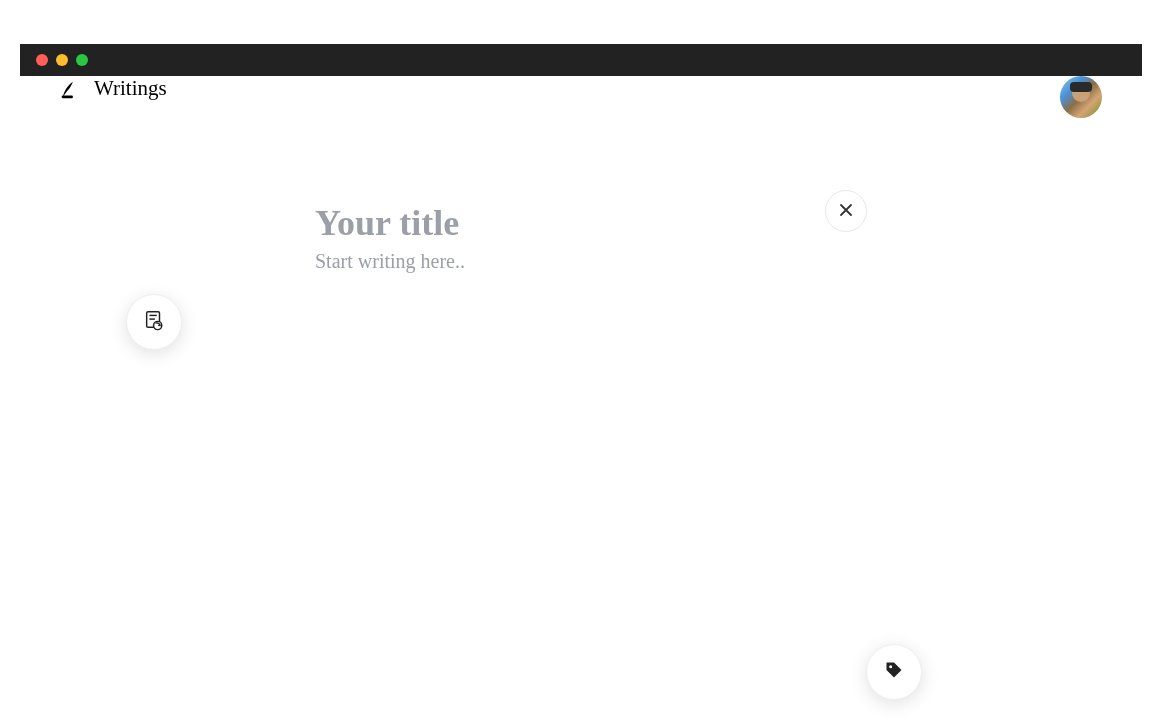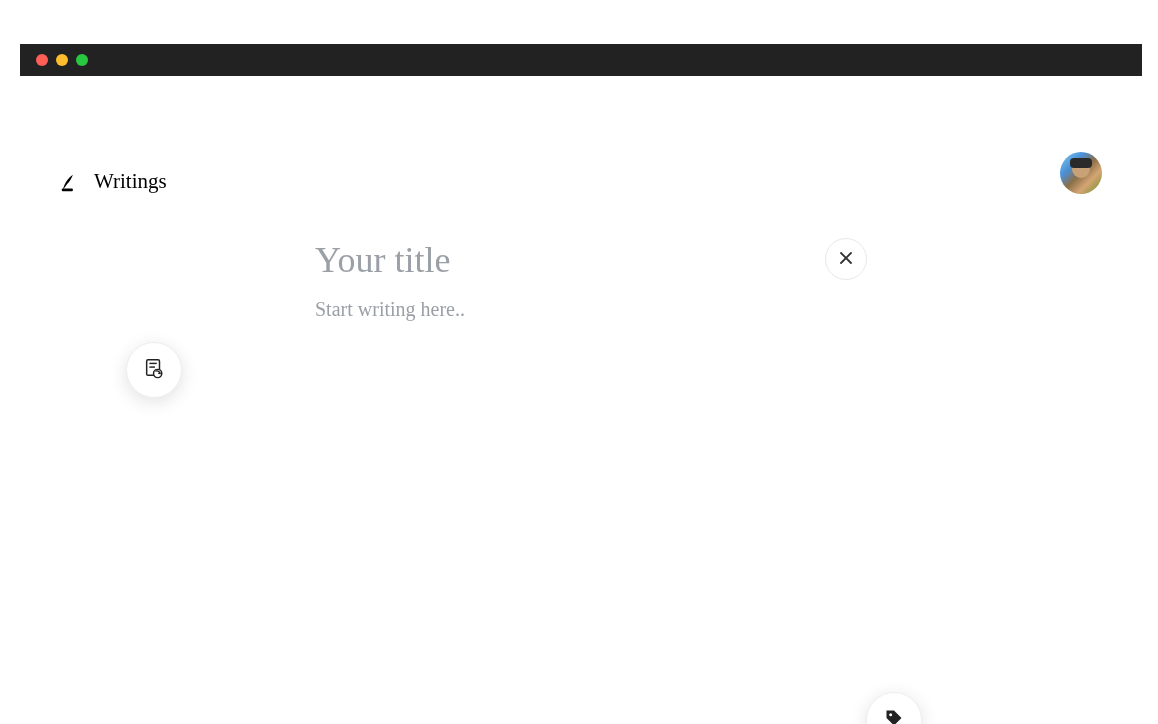--- a/index.html
+++ b/index.html
@@ -35,24 +35,23 @@
       width: 12px;
       height: 12px;
       border-radius: 50%;
     }
     .tl-red { background: #ff5f57; }
     .tl-yellow { background: #febc2e; }
     .tl-green { background: #28c840; }
     .app-header {
       height: 70px;
       display: flex;
-      align-items: flex-end;
+      align-items: flex-start;
       justify-content: space-between;
       padding: 0 40px;
-      margin-top: 48px;
     }
     .brand {
       display: flex;
       align-items: center;
       gap: 12px;
     }
     .brand-icon {
       width: 22px;
       height: 22px;
       display: flex;
@@ -93,26 +92,26 @@
       background: #2a2a2a;
       border-radius: 4px;
     }
     .editor-area {
       position: relative;
       padding-top: 35px;
     }
     .title-input {
       position: absolute;
       left: 295px;
-      top: 45px;
+      top: 56px;
       width: 480px;
       border: none;
       outline: none;
       font-size: 36px;
-      font-weight: 400;
+      font-weight: 700;
       font-family: Georgia, serif;
       color: #404040;
     }
     .title-input::placeholder {
       color: #9aa0a6;
     }
     .body-input {
       position: absolute;
       left: 295px;
       top: 104px;

